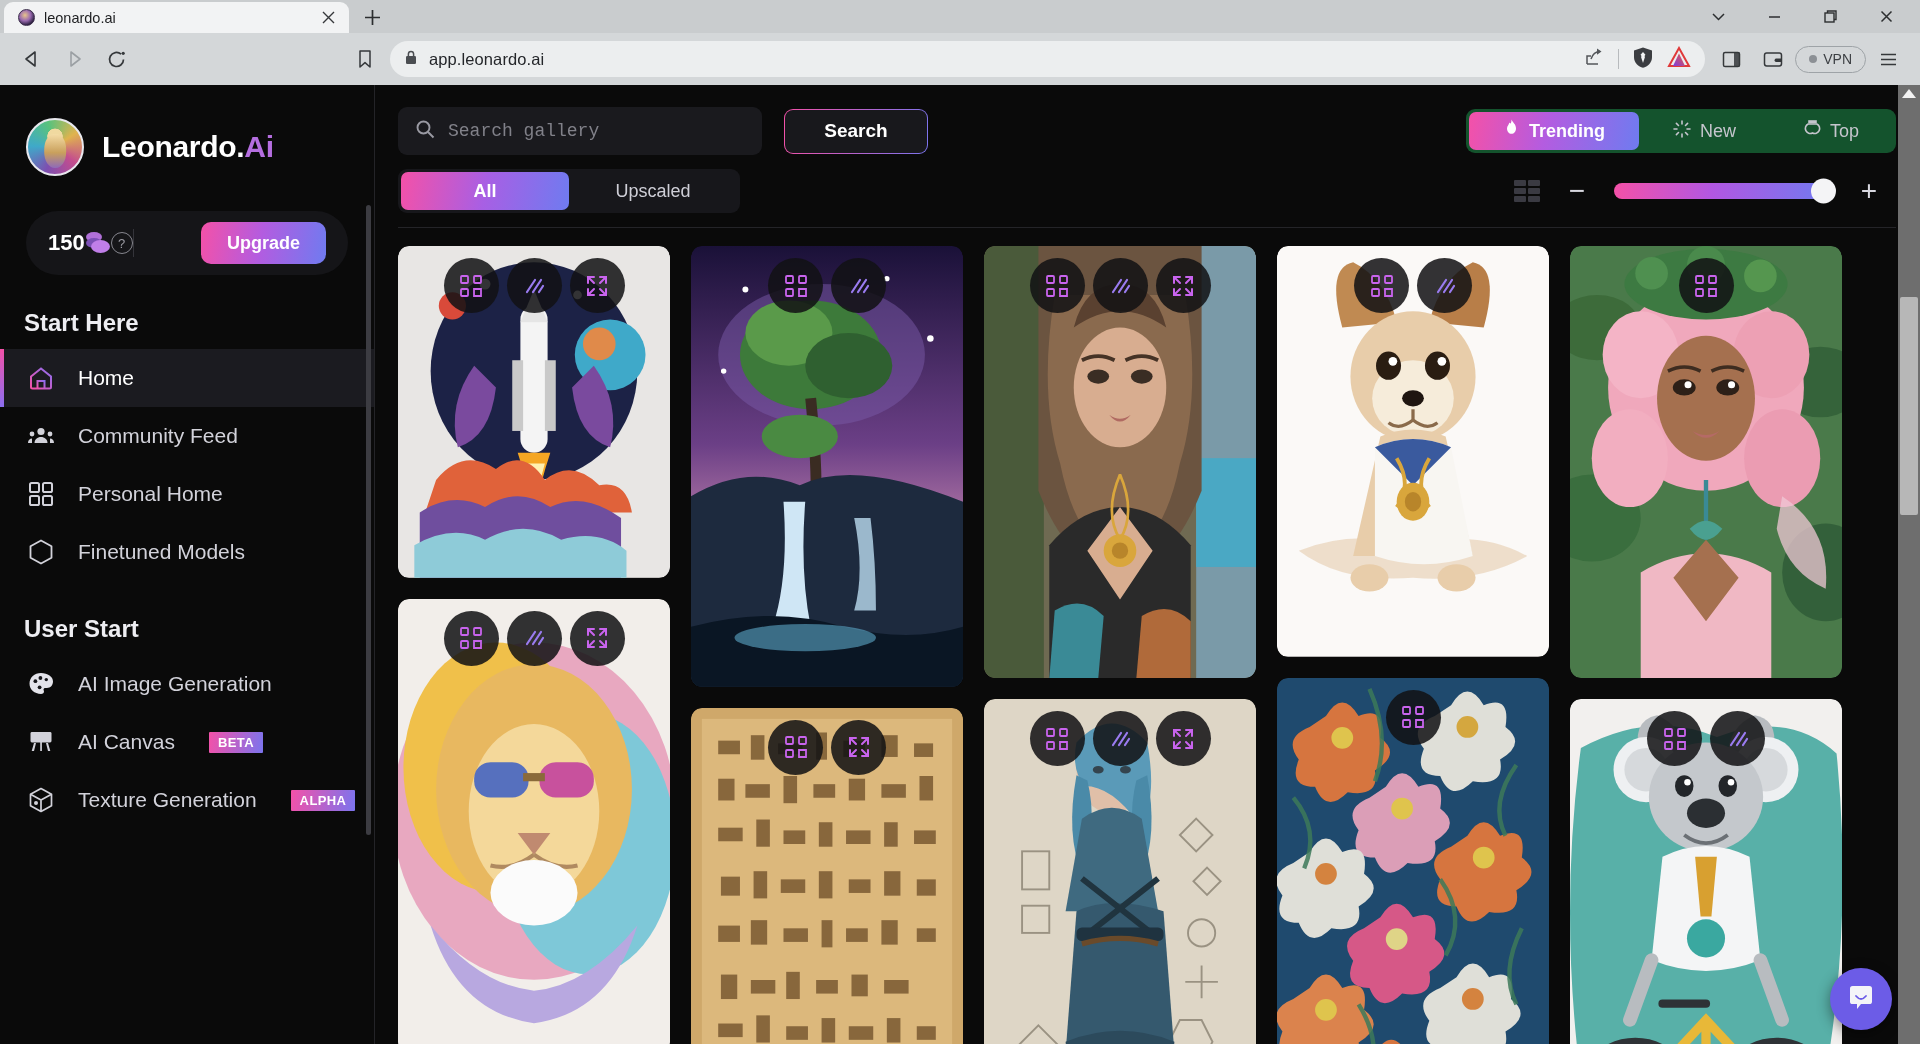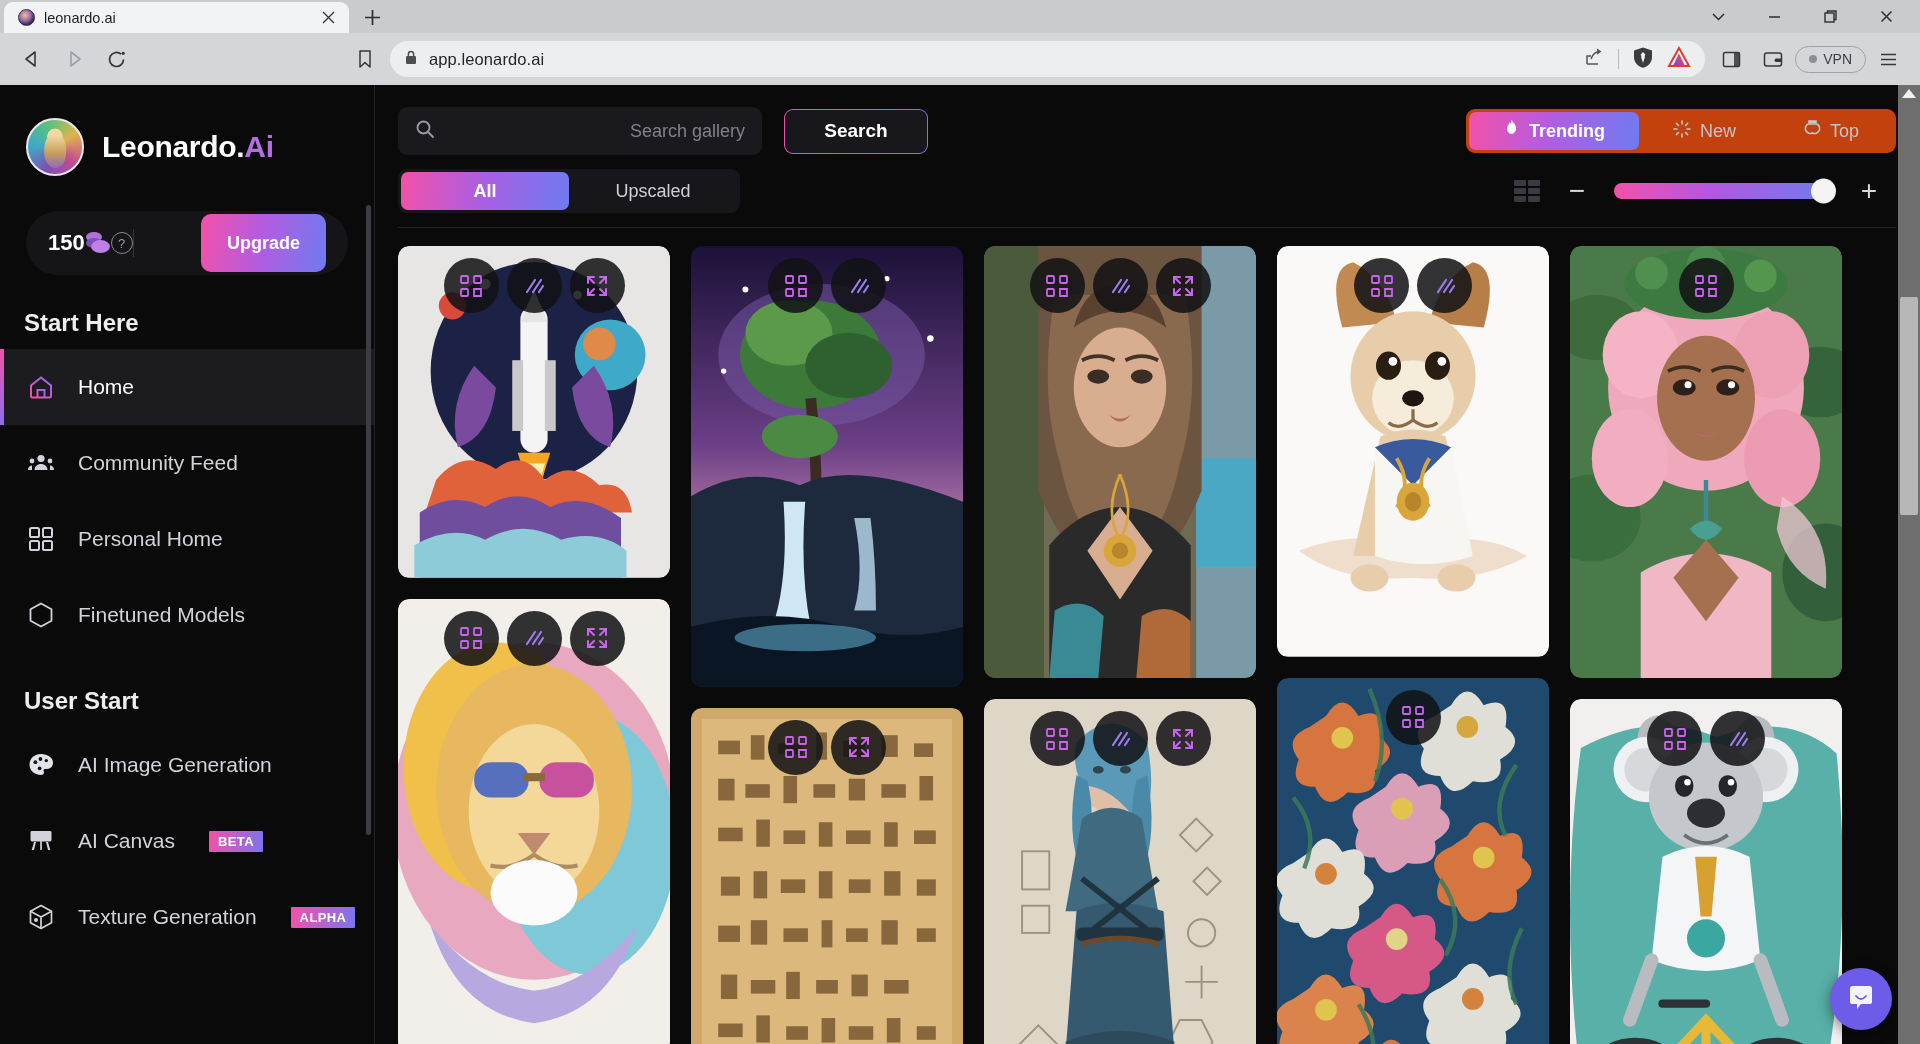--- a/index.html
+++ b/index.html
@@ -105,32 +105,32 @@
   .coin-icon i:nth-child(1) { width: 16px; height: 10px; background: #b070d8; left: 1px; top: 0px; }
   .coin-icon i:nth-child(2) { width: 16px; height: 10px; background: #7b4fb5; left: 1px; top: 6px; }
   .coin-icon i:nth-child(3) { width: 19px; height: 13px; background: #c07ee8; left: 6px; top: 8px; }
   .help-circle {
     width: 22px; height: 22px; border-radius: 50%; border: 1.6px solid #86868e;
     color: #9b9ba3; font-size: 13px; display: flex; align-items: center; justify-content: center;
     flex: none;
   }
   .credits-sep { width: 1px; height: 28px; background: #34343a; }
   .upgrade-btn {
-    margin-left: auto; height: 58px; border-radius: 10px; padding: 0 26px;
+    margin-left: auto; height: 42px; border-radius: 10px; padding: 0 26px;
     background: linear-gradient(100deg, #f451a8 0%, #b35ce0 48%, #6f7bf0 100%);
     color: #fff; font-size: 18px; font-weight: 700;
     display: flex; align-items: center; justify-content: center;
   }
 
   .nav-section-title {
     padding: 0 24px; margin-top: 34px; margin-bottom: 12px;
     font-size: 24px; font-weight: 700; color: #eeeef2;
   }
   .nav-item {
-    height: 76px; display: flex; align-items: center; gap: 22px;
+    height: 58px; display: flex; align-items: center; gap: 22px;
     padding: 0 26px; color: #d2d2da; font-size: 21px; position: relative;
   }
   .nav-item.active { background: #1b1b20; color: #ffffff; }
   .nav-item.active::before {
     content: ""; position: absolute; left: 0; top: 0; bottom: 0; width: 4px;
     background: linear-gradient(#f451a8, #8b6ef0);
   }
   .nav-icon { width: 30px; height: 30px; flex: none; display: flex; align-items: center; justify-content: center; }
   .nav-label { white-space: nowrap; }
   .badge {
@@ -148,34 +148,34 @@
   .main-divider { position: absolute; left: 0; top: 0; bottom: 0; width: 1px; background: #242428; }
 
   .topbar { padding: 22px 24px 0 24px; }
   .topbar-row1 { display: flex; align-items: center; gap: 22px; }
   .search-wrap {
     width: 364px; height: 48px; background: #1a1a1e; border-radius: 9px;
     display: flex; align-items: center; gap: 13px; padding: 0 17px;
   }
   .search-input {
     flex: 1; background: transparent; border: none; outline: none;
-    font-family: Liberation Sans, sans-serif; font-size: 18px; color: #22c55e; text-align: right;
+    font-family: Liberation Mono, monospace; font-size: 18px; color: #22c55e;
   }
   .search-input::placeholder { color: #818189; }
   .search-btn {
     width: 144px; height: 45px; border-radius: 9px; background: #18181c;
     border: 1.5px solid transparent;
     background-image: linear-gradient(#18181c,#18181c), linear-gradient(100deg,#f451a8,#7b74ee);
     background-origin: border-box; background-clip: padding-box, border-box;
     color: #ffffff; font-size: 19px; font-weight: 700;
     display: flex; align-items: center; justify-content: center;
   }
   .seg-right { margin-left: auto; display: flex; align-items: center; }
   .seg-group {
-    height: 44px; background: #c2410c; border-radius: 9px; display: flex; align-items: center;
+    height: 44px; background: #14532d; border-radius: 9px; display: flex; align-items: center;
     padding: 3px; gap: 0;
   }
   .seg-item {
     height: 38px; border-radius: 7px; padding: 0 34px; display: flex;
     align-items: center; justify-content: center; gap: 9px;
     color: #c5c5cd; font-size: 18px; white-space: nowrap;
   }
   .seg-item.active {
     background: linear-gradient(100deg,#f451a8 0%, #b45ce0 45%, #6f7bf0 100%);
     color: #ffffff; font-weight: 600;

